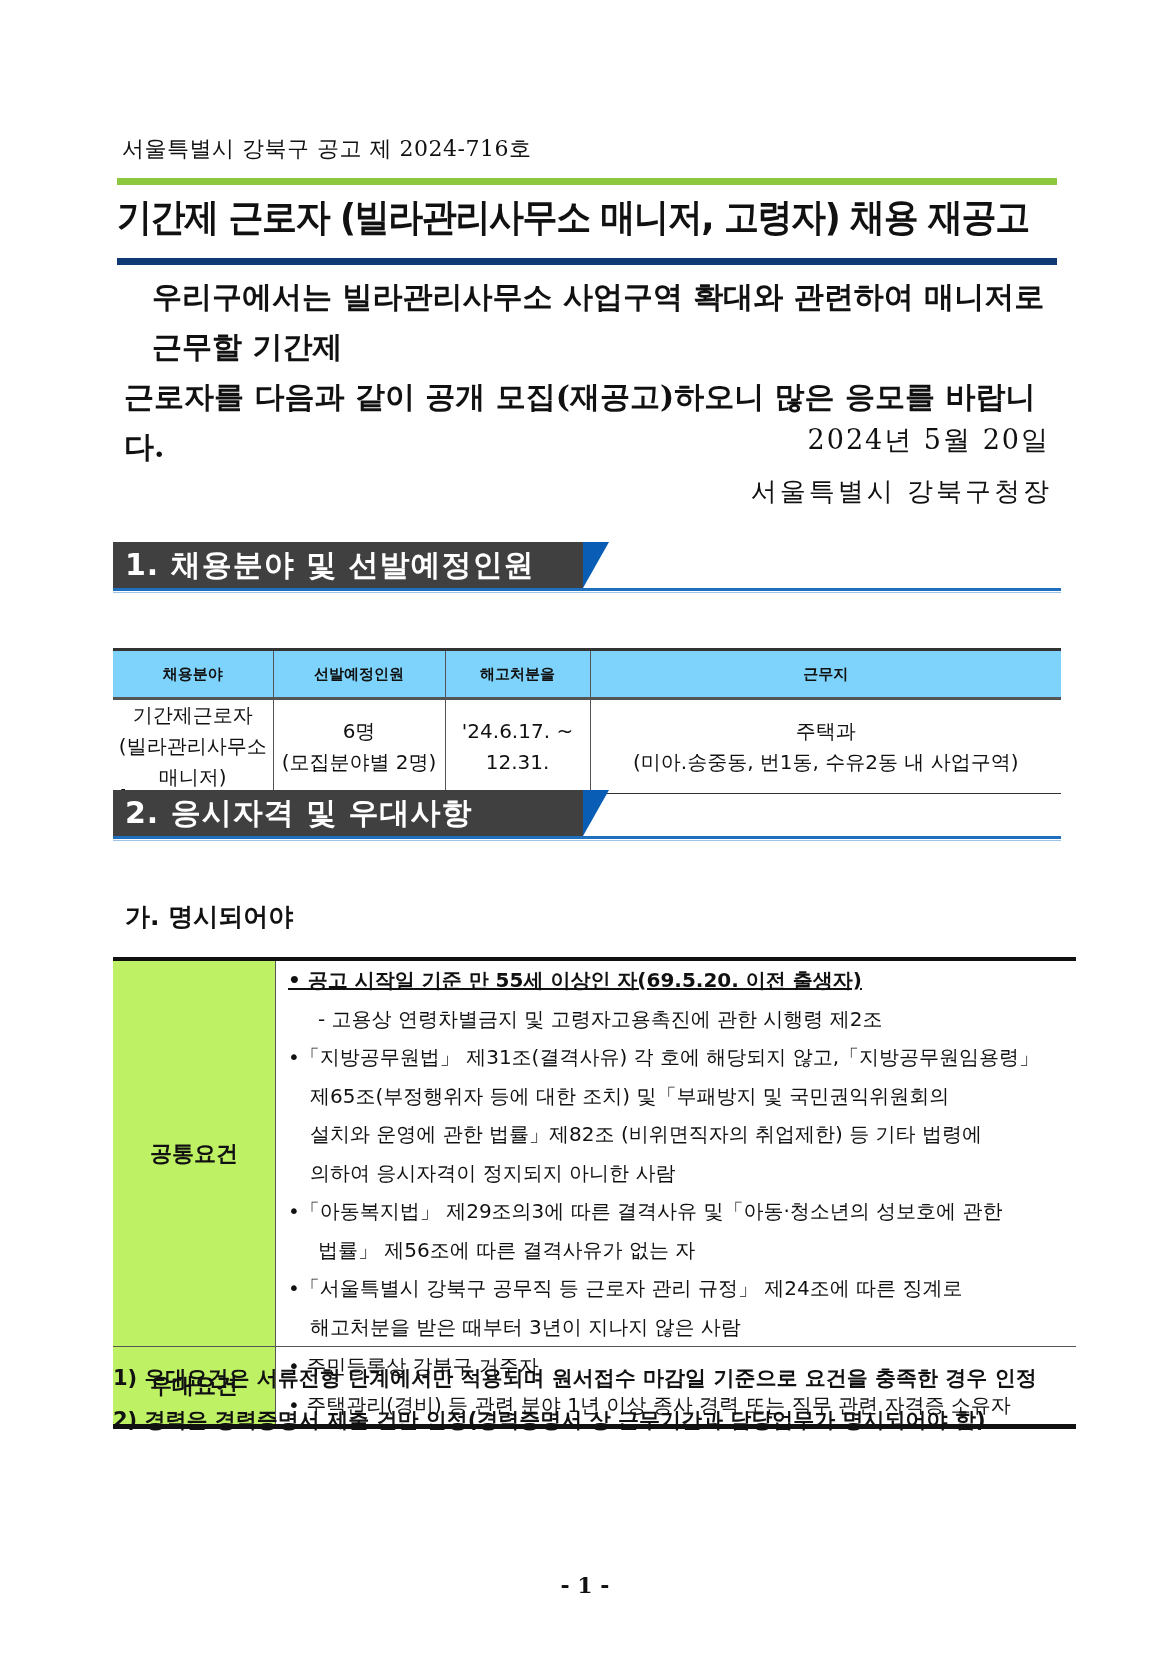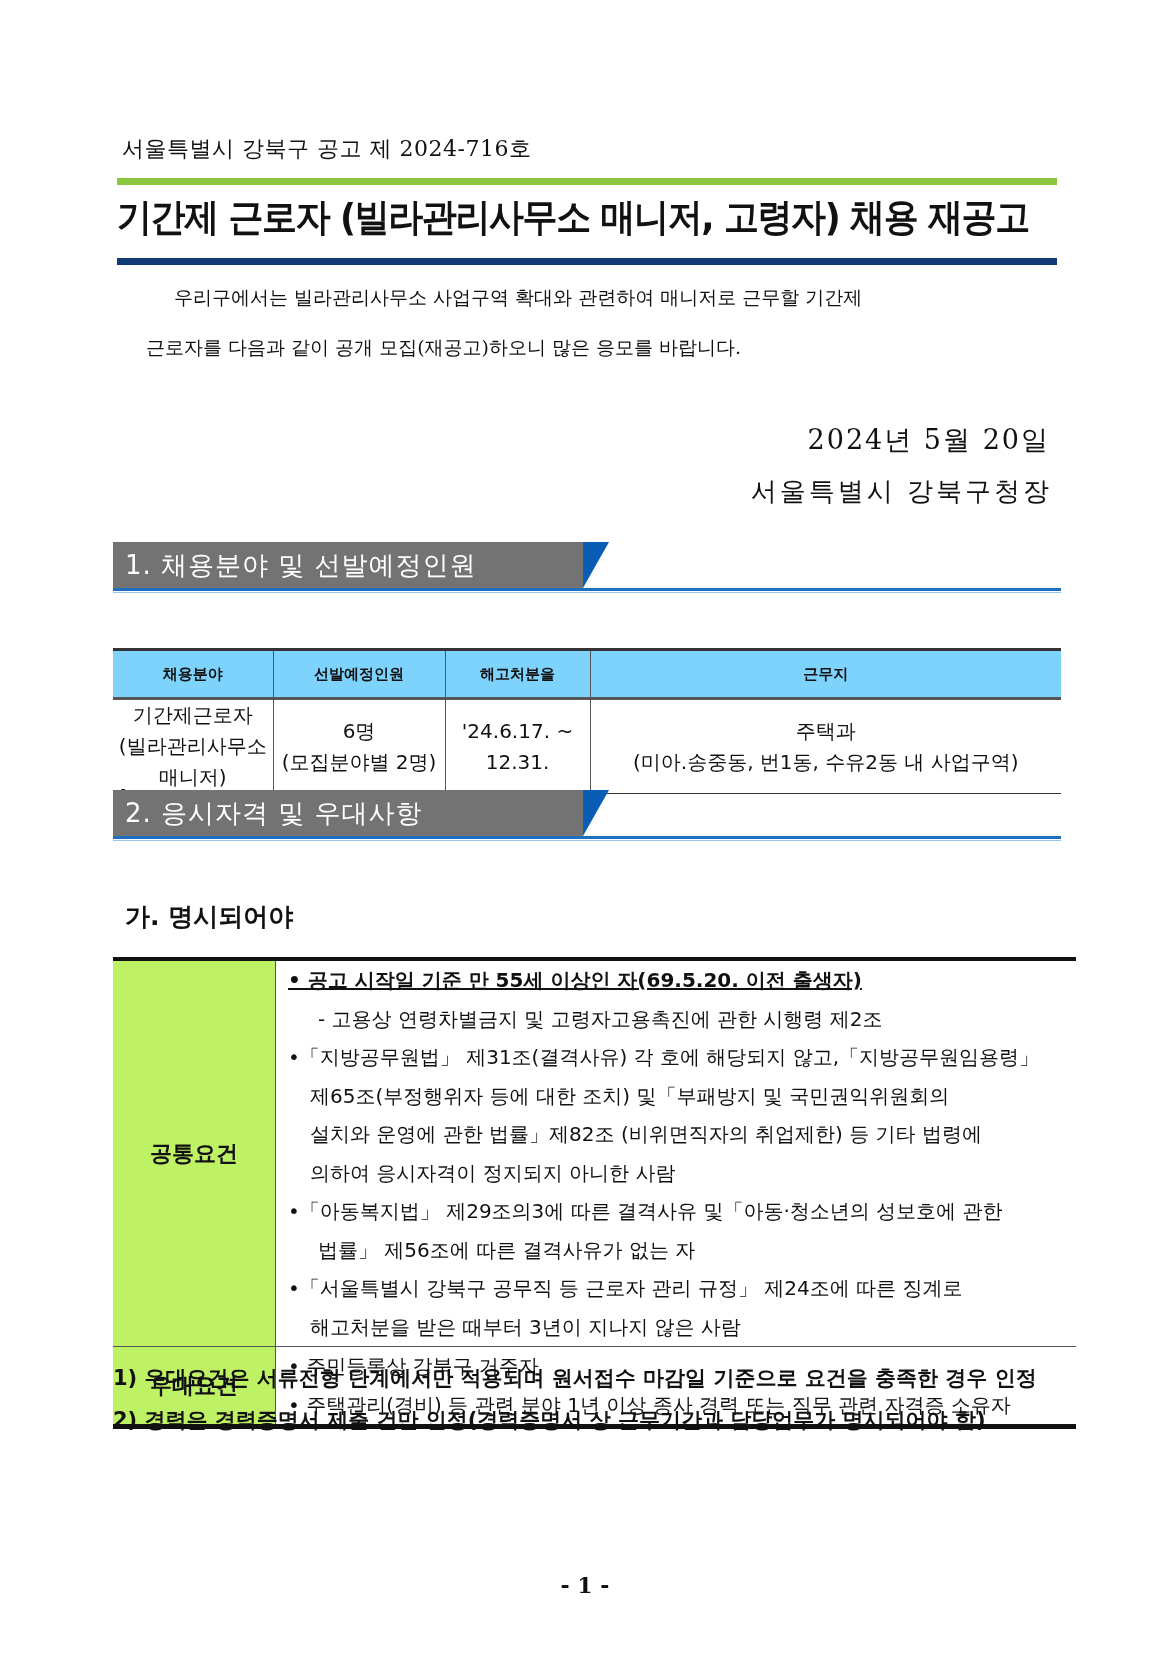--- a/index.html
+++ b/index.html
@@ -3,26 +3,26 @@
 <meta charset="utf-8">
 <style>
   html, body { margin:0; padding:0; background:#ffffff; }
   body { width:1170px; height:1654px; position:relative; overflow:hidden; color:#111; font-family:"DejaVu Sans","Liberation Sans",sans-serif; }
   .abs { position:absolute; }
   .serif { font-family:"DejaVu Serif","Liberation Serif",serif; }
   .notice-no { left:122px; top:134px; font-size:22px; letter-spacing:0.5px; }
   .green-bar { left:117px; top:178px; width:940px; height:7px; background:#8dc63f; }
   .main-title { left:117px; top:192px; width:940px; font-size:38px; font-weight:bold; letter-spacing:-1.5px; white-space:nowrap; transform:scaleX(0.92); transform-origin:left; }
   .navy-bar { left:117px; top:258px; width:940px; height:7px; background:#0f3a75; }
-  .intro { left:134px; top:272px; width:945px; font-size:19px; line-height:50px; }
+  .intro { left:112px; top:272px; width:945px; font-size:30px; line-height:50px;font-weight:bold; }
   .intro .indent { padding-left:40px; }
   .date { right:120px; top:422px; font-size:27px; letter-spacing:2px; }
   .issuer { right:118px; top:474px; font-size:26px; letter-spacing:3px; }
   .sec-head { left:113px; width:948px; height:50px; }
-  .sec-head .tab { position:absolute; left:0; top:0; height:46px; background:#737373; color:#fff; font-size:26px; font-weight:normal; line-height:46px; padding-left:12px; width:470px; box-sizing:border-box; letter-spacing:1px; }
+  .sec-head .tab { position:absolute; left:0; top:0; height:46px; background:#404040; color:#fff; font-size:30px; font-weight:bold; line-height:46px; padding-left:12px; width:470px; box-sizing:border-box; letter-spacing:1px; }
   .sec-head .slant { position:absolute; left:470px; top:0; width:0; height:0; border-top:46px solid #0a5db5; border-right:26px solid transparent; }
   .sec-head .rule { position:absolute; left:0; top:46px; width:948px; height:3px; background:#1f6fc0; }
   .sec-head .rule2 { position:absolute; left:0; top:50px; width:948px; height:1px; background:#9cc4ea; }
   table { border-collapse:collapse; }
   .t1 { left:113px; top:648px; width:948px; font-size:20px; }
   .t1 th { background:#7dd3fc; font-weight:bold; height:44px; border-top:3px solid #333; border-bottom:3px solid #555; border-left:1px solid #555; font-size:15px; }
   .t1 th:first-child, .t1 td:first-child { border-left:none; }
   .t1 td { text-align:center; border-left:1px solid #555; border-bottom:1px solid #333; line-height:31px; padding:0 2px; }
   .note { left:113px; top:786px; font-size:21px; font-weight:bold; }
   .sub-head { left:125px; top:900px; font-size:25px; font-weight:bold; }

